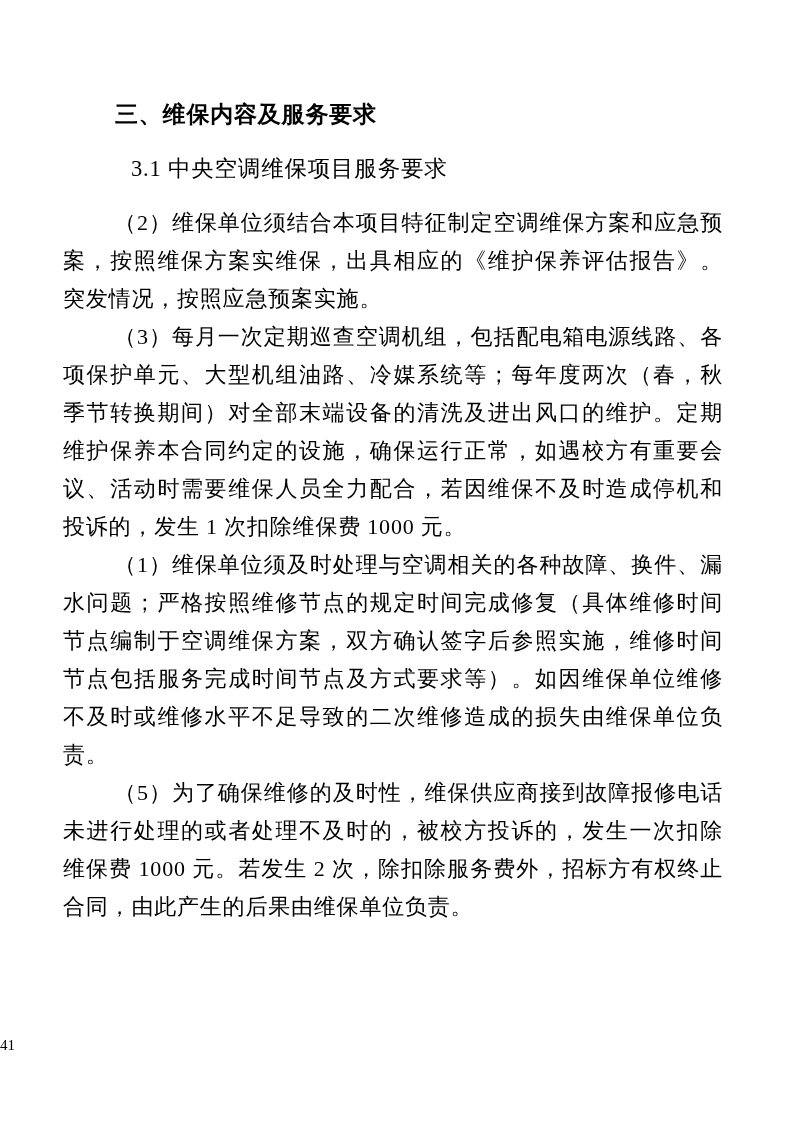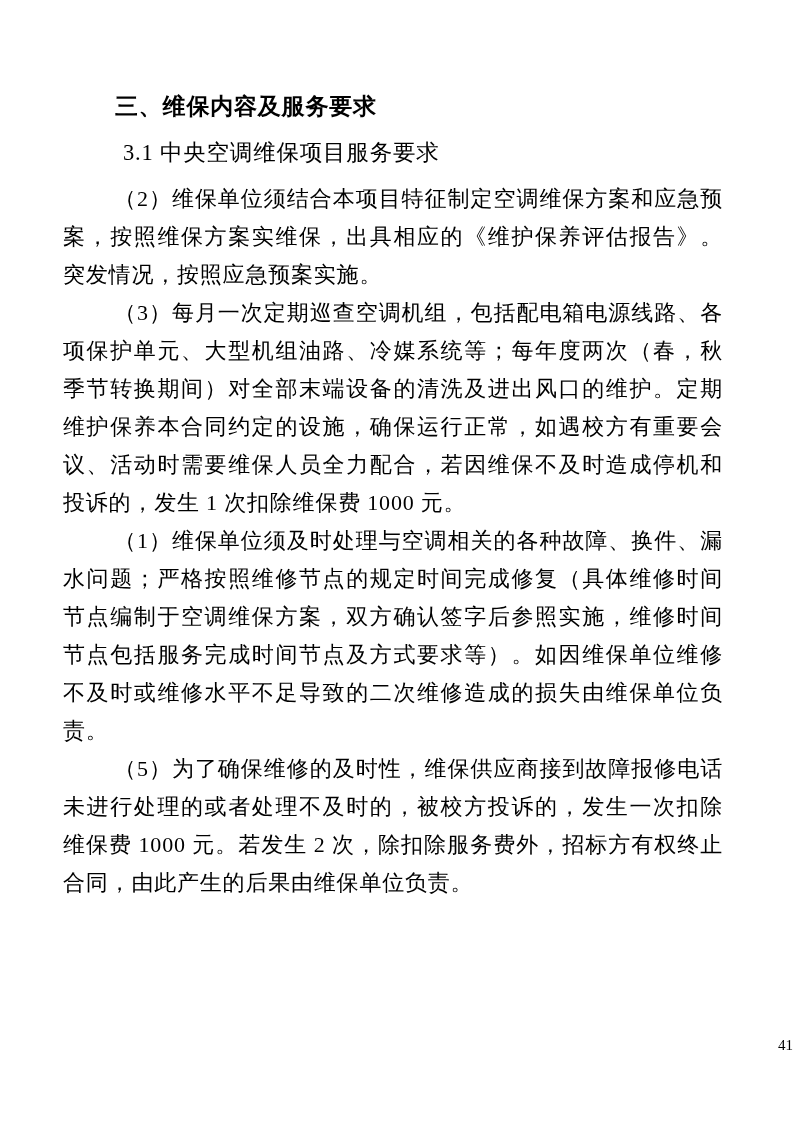--- a/index.html
+++ b/index.html
@@ -12,55 +12,55 @@
     width: 793px;
     height: 1122px;
     background: #ffffff;
     color: #000000;
     font-family: "Liberation Serif", sans-serif;
     overflow: hidden;
   }
   .content {
     position: absolute;
     left: 63px;
-    top: 88px;
+    top: 96px;
     width: 660px;
   }
   .heading {
     margin: 0;
     padding-left: 52px;
     font-size: 23px;
     font-weight: bold;
     line-height: 38px;
     letter-spacing: 0.8px;
     white-space: nowrap;
   }
   .subheading {
-    margin: 8px;
+    margin: 16px;
     padding-left: 52px;
     font-size: 22.5px;
     font-weight: normal;
     line-height: 38px;
     letter-spacing: 0.8px;
     white-space: nowrap;
   }
   p.body-para {
     margin: 0;
     font-size: 22px;
     line-height: 38px;
     letter-spacing: 0.8px;
     text-align: justify;
     text-indent: 51px;
   }
   .page-number {
     position: absolute;
     top: 1037px;
     left: 0;
     width: 100%;
-    text-align: right;
+    text-align: left;
     font-size: 15px;
     font-family: "Liberation Serif", serif;
   }
 </style>
 </head>
 <body>
 
 <div class="page">
   <div class="content">
     <div class="heading">三、维保内容及服务要求</div>

